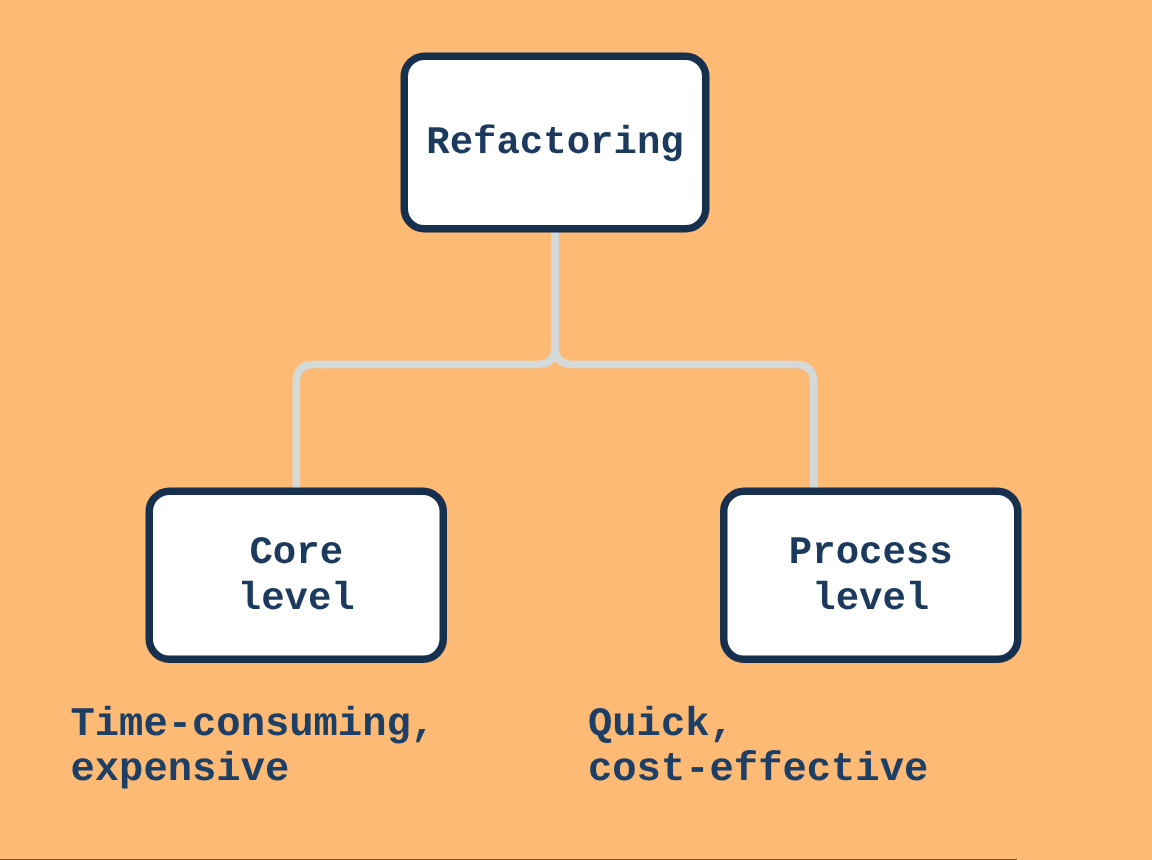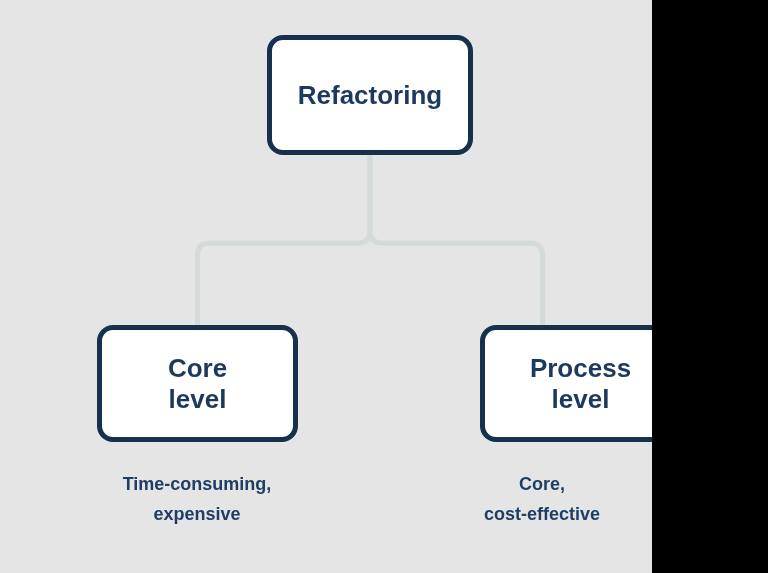--- a/index.html
+++ b/index.html
@@ -2,25 +2,25 @@
 <html><head>
 <meta charset="utf-8">
 <style>
   html, body {
     margin: 0;
     padding: 0;
     background: #000000;
   }
   .canvas {
     position: relative;
-    width: 652px;
+    width: 768px;
     height: 573px;
-    background: #e5e5e5;
+    background: #fdba74;
     overflow: hidden;
-    font-family: Liberation Sans, sans-serif;
+    font-family: Liberation Mono, monospace;
   }
   .connectors {
     position: absolute;
     left: 0;
     top: 0;
     width: 768px;
     height: 573px;
   }
   .connectors path {
     fill: none;
@@ -45,24 +45,24 @@
     font-size: 26px;
     line-height: 31px;
     white-space: pre-line;
   }
   .node.root   { left: 267px; top: 35px;  width: 206px; height: 120px; }
   .node.child-left  { left: 97px;  top: 325px; width: 201px; height: 117px; justify-content: center; }
   .node.child-right { left: 442px; top: 325px; width: 201px; height: 117px; margin-left: 38px; }
   .caption {
     position: absolute;
     width: 300px;
-    text-align: center;
+    text-align: left;
     color: #1d3f66;
     font-weight: 700;
-    font-size: 18px;
+    font-size: 27px;
     line-height: 30px;
     white-space: pre-line;
   }
   .caption.left  { left: 47px;  top: 469px; }
   .caption.right { left: 392px; top: 469px; }
 </style>
 </head>
 <body>
 
 <div class="canvas">
@@ -82,16 +82,16 @@
   </div>
 
   <div class="node child-right">
     <span class="label">Process
 level</span>
   </div>
 
   <div class="caption left">Time-consuming,
 expensive</div>
 
-  <div class="caption right">Core,
+  <div class="caption right">Quick,
 cost-effective</div>
 
 </div>
 
 </body></html>

